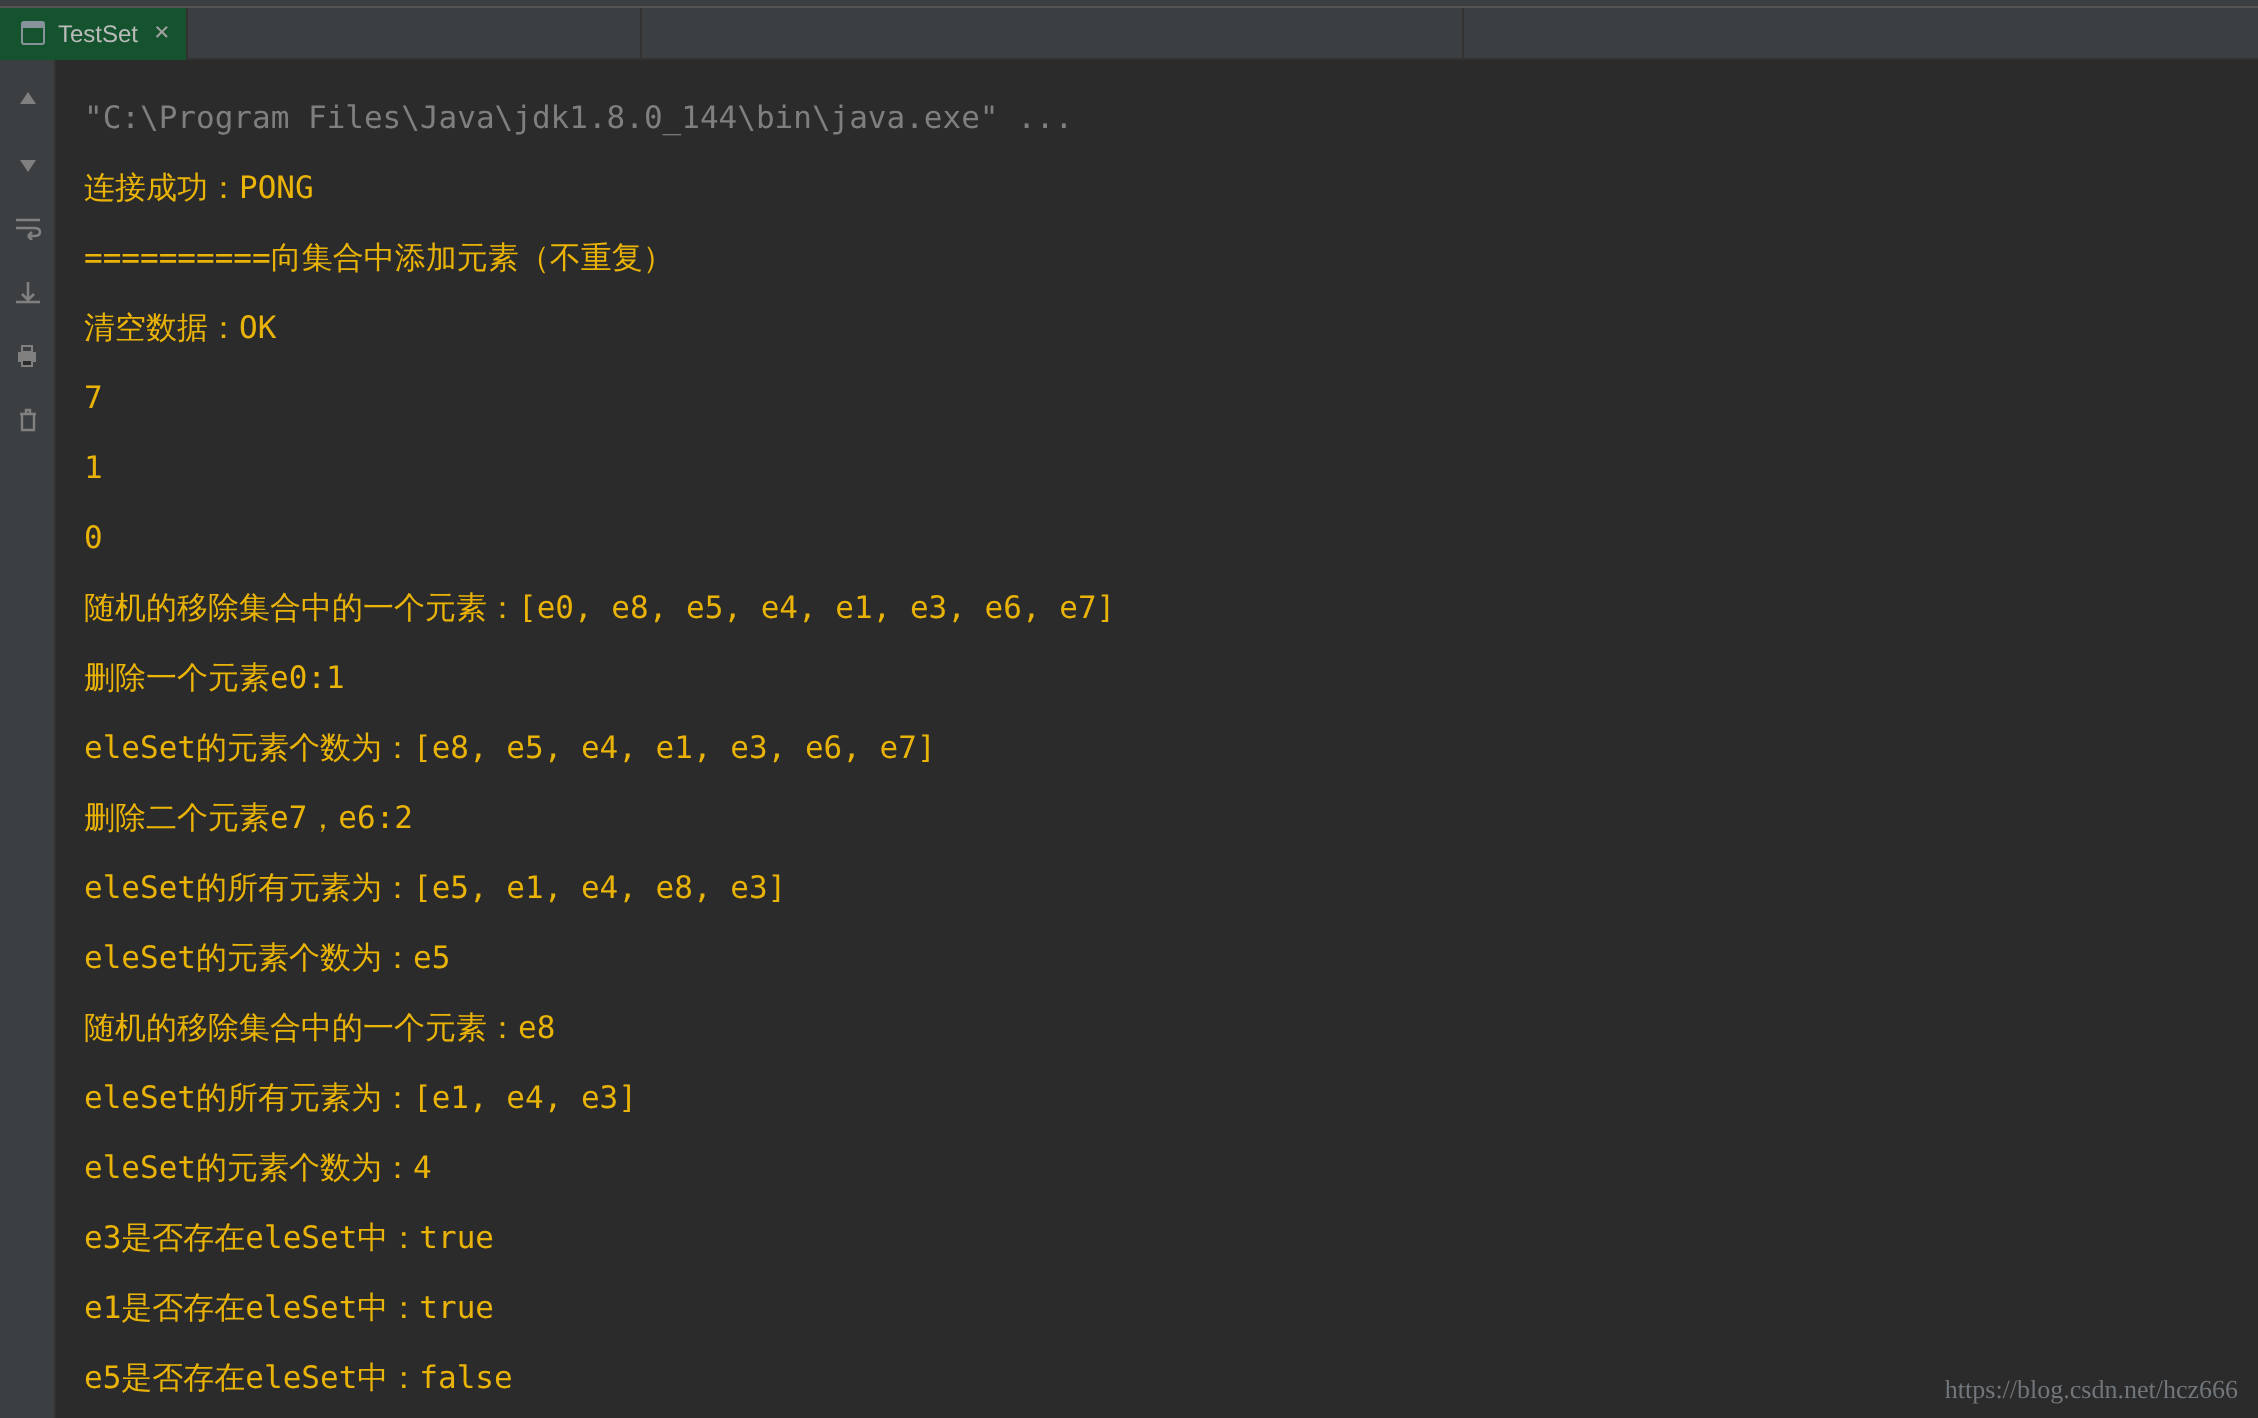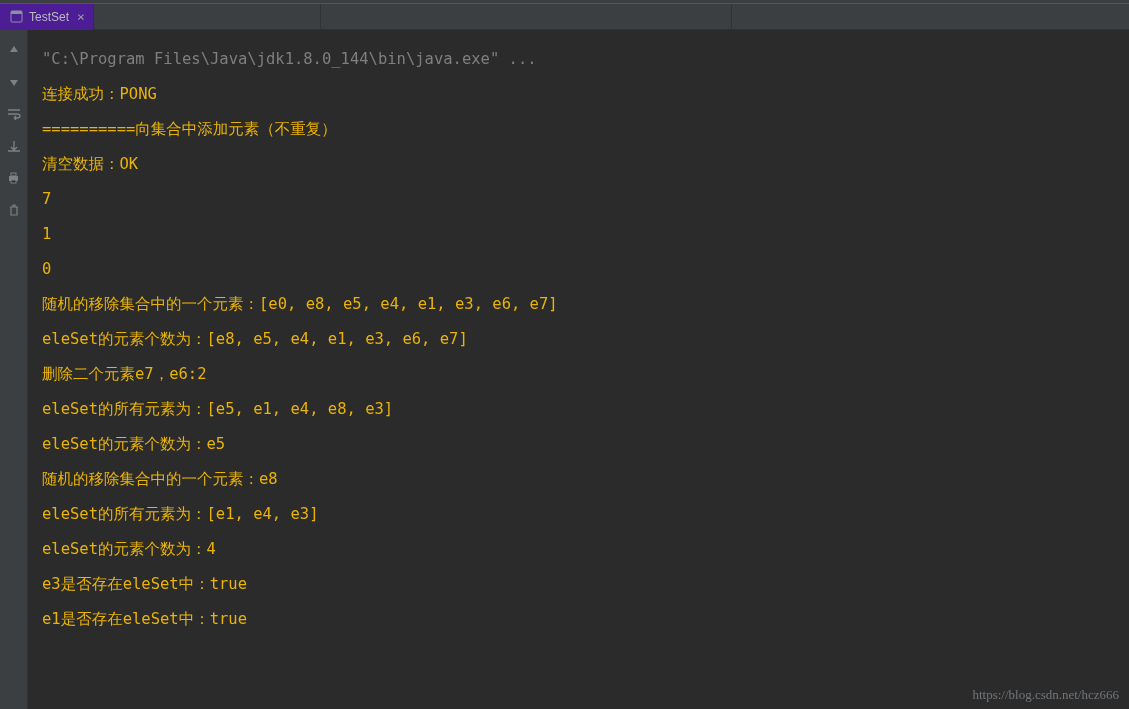--- a/index.html
+++ b/index.html
@@ -25,21 +25,21 @@
       background: #3c3f41;
       display: flex;
       align-items: center;
       border-bottom: 1px solid #323232;
     }
     .tab {
       display: flex;
       align-items: center;
       padding: 0 8px 0 10px;
       height: 26px;
-      background: #4c1d95;
+      background: #14532d;
       border-right: 1px solid #323232;
       gap: 6px;
     }
     .tab-icon {
       width: 13px;
       height: 13px;
       display: inline-flex;
       align-items: center;
       justify-content: center;
     }
@@ -175,25 +175,27 @@
 
   <div class="console">
     <div class="console-line first">"C:\Program Files\Java\jdk1.8.0_144\bin\java.exe" ...</div>
     <div class="console-line">连接成功：PONG</div>
     <div class="console-line">==========向集合中添加元素（不重复）</div>
     <div class="console-line">清空数据：OK</div>
     <div class="console-line">7</div>
     <div class="console-line">1</div>
     <div class="console-line">0</div>
     <div class="console-line">随机的移除集合中的一个元素：[e0, e8, e5, e4, e1, e3, e6, e7]</div>
+    <div class="console-line">删除一个元素e0:1</div>
     <div class="console-line">eleSet的元素个数为：[e8, e5, e4, e1, e3, e6, e7]</div>
     <div class="console-line">删除二个元素e7，e6:2</div>
     <div class="console-line">eleSet的所有元素为：[e5, e1, e4, e8, e3]</div>
     <div class="console-line">eleSet的元素个数为：e5</div>
     <div class="console-line">随机的移除集合中的一个元素：e8</div>
     <div class="console-line">eleSet的所有元素为：[e1, e4, e3]</div>
     <div class="console-line">eleSet的元素个数为：4</div>
     <div class="console-line">e3是否存在eleSet中：true</div>
     <div class="console-line">e1是否存在eleSet中：true</div>
+    <div class="console-line">e5是否存在eleSet中：false</div>
   </div>
 </div>
 
 <div class="watermark">https://blog.csdn.net/hcz666</div>
 
 </body></html>

